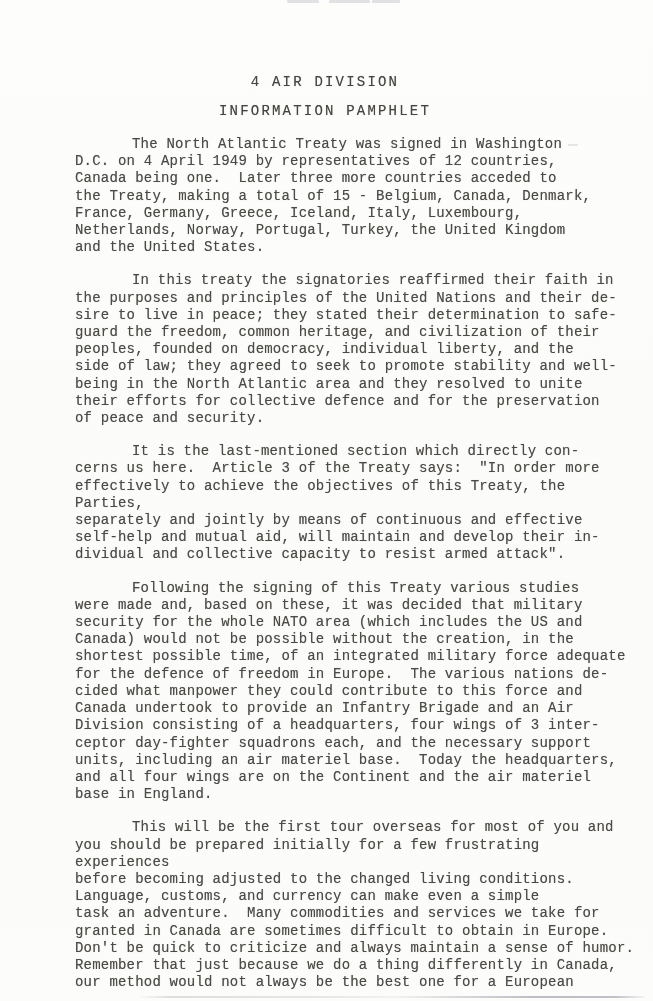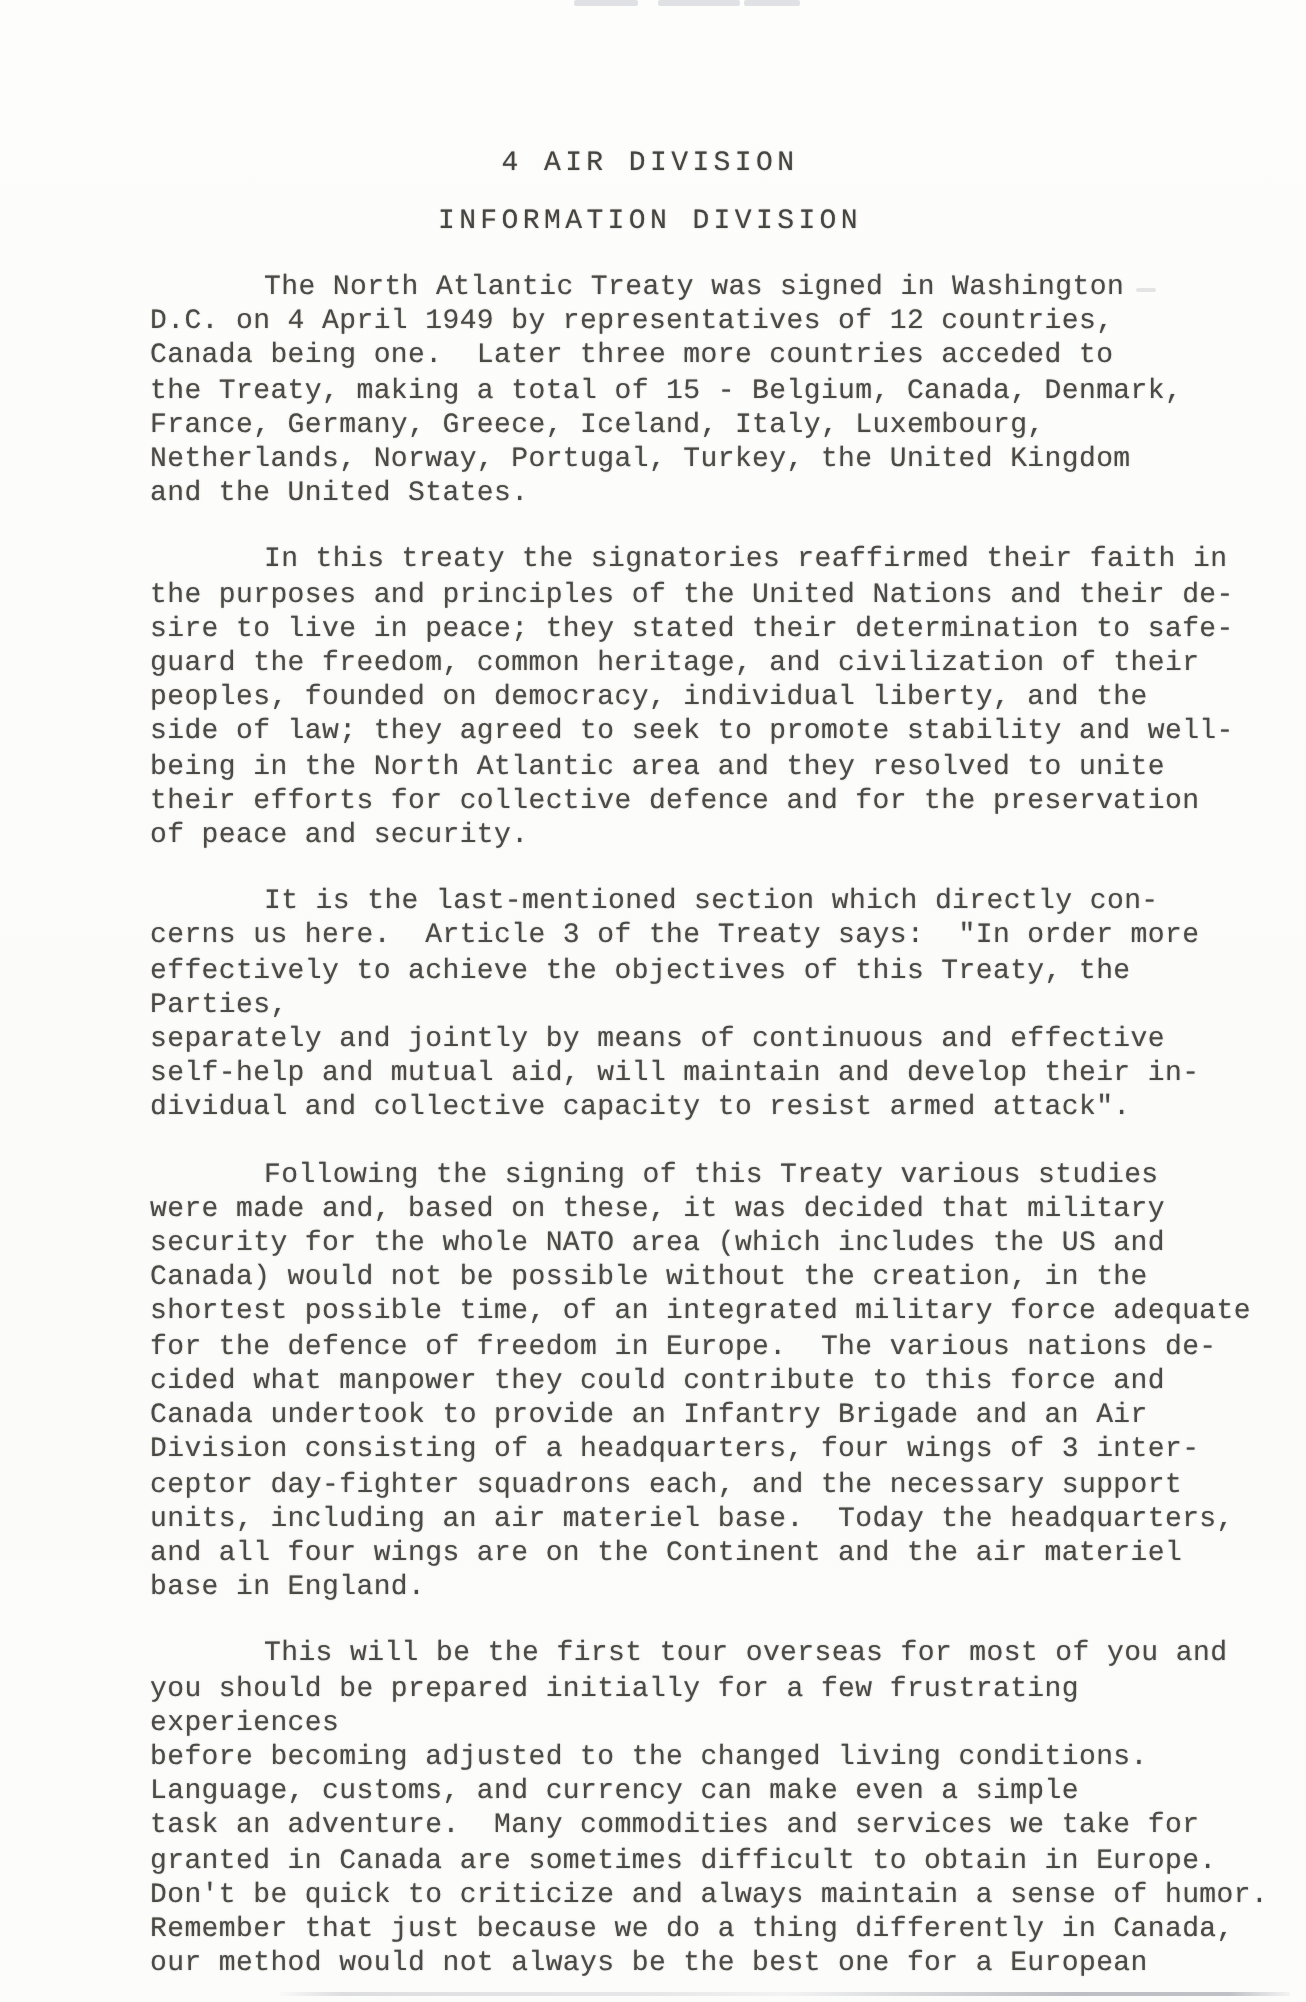--- a/index.html
+++ b/index.html
@@ -97,21 +97,21 @@
     <span class="mark-1"></span>
     <span class="mark-2"></span>
     <span class="mark-3"></span>
   </div>
 
   <span class="speck"></span>
 
   <div class="content">
     <div class="titles">
       <h1 class="title">4 AIR DIVISION</h1>
-      <h2 class="subtitle">INFORMATION DIVISION</h2>
+      <h2 class="subtitle">INFORMATION PAMPHLET</h2>
     </div>
 
     <p class="para">The North Atlantic Treaty was signed in Washington
 D.C. on 4 April 1949 by representatives of 12 countries,
 Canada being one.  Later three more countries acceded to
 the Treaty, making a total of 15 - Belgium, Canada, Denmark,
 France, Germany, Greece, Iceland, Italy, Luxembourg,
 Netherlands, Norway, Portugal, Turkey, the United Kingdom
 and the United States.</p>
     <p class="para">In this treaty the signatories reaffirmed their faith in

